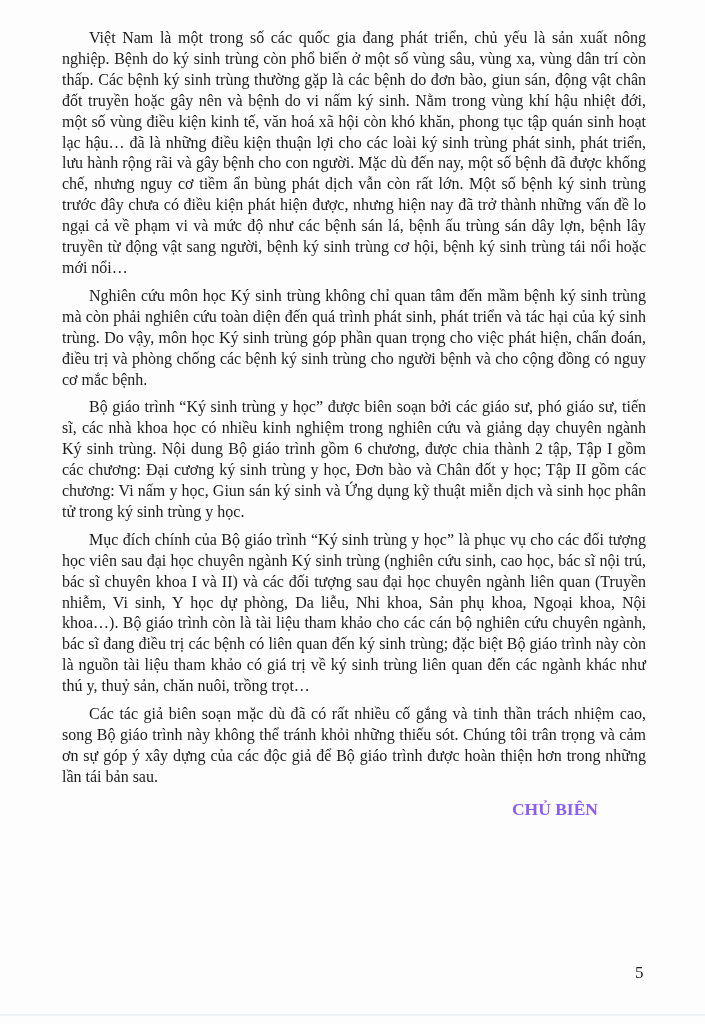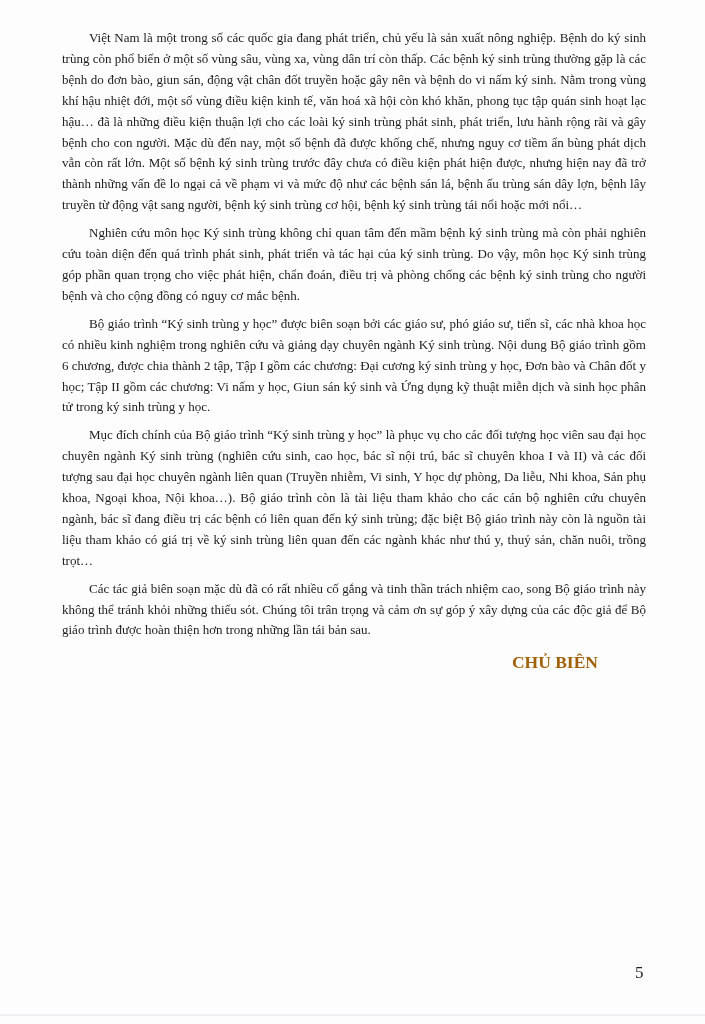--- a/index.html
+++ b/index.html
@@ -22,37 +22,37 @@
     padding-top: 84px;
     text-align: center;
     font-size: 22px;
     font-weight: bold;
     letter-spacing: 0.5px;
     color: #151515;
   }
   .page-body {
     margin: 28px 0 0 62px;
     width: 584px;
-    font-size: 13px;
+    font-size: 16px;
     line-height: 20.9px;
     text-align: justify;
   }
   .page-body p {
     margin: 0 0 7px 0;
     text-indent: 27px;
   }
   .signature {
     margin: 11px 0 0 62px;
     width: 584px;
     box-sizing: border-box;
     padding-right: 48px;
     text-align: right;
     font-weight: bold;
     font-size: 17.5px;
-    color: #a16207;
+    color: #8b5cf6;
   }
   .page-number {
     position: absolute;
     top: 963px;
     left: 635px;
     font-size: 17px;
   }
   .bottom-edge {
     position: absolute;
     left: 0;

